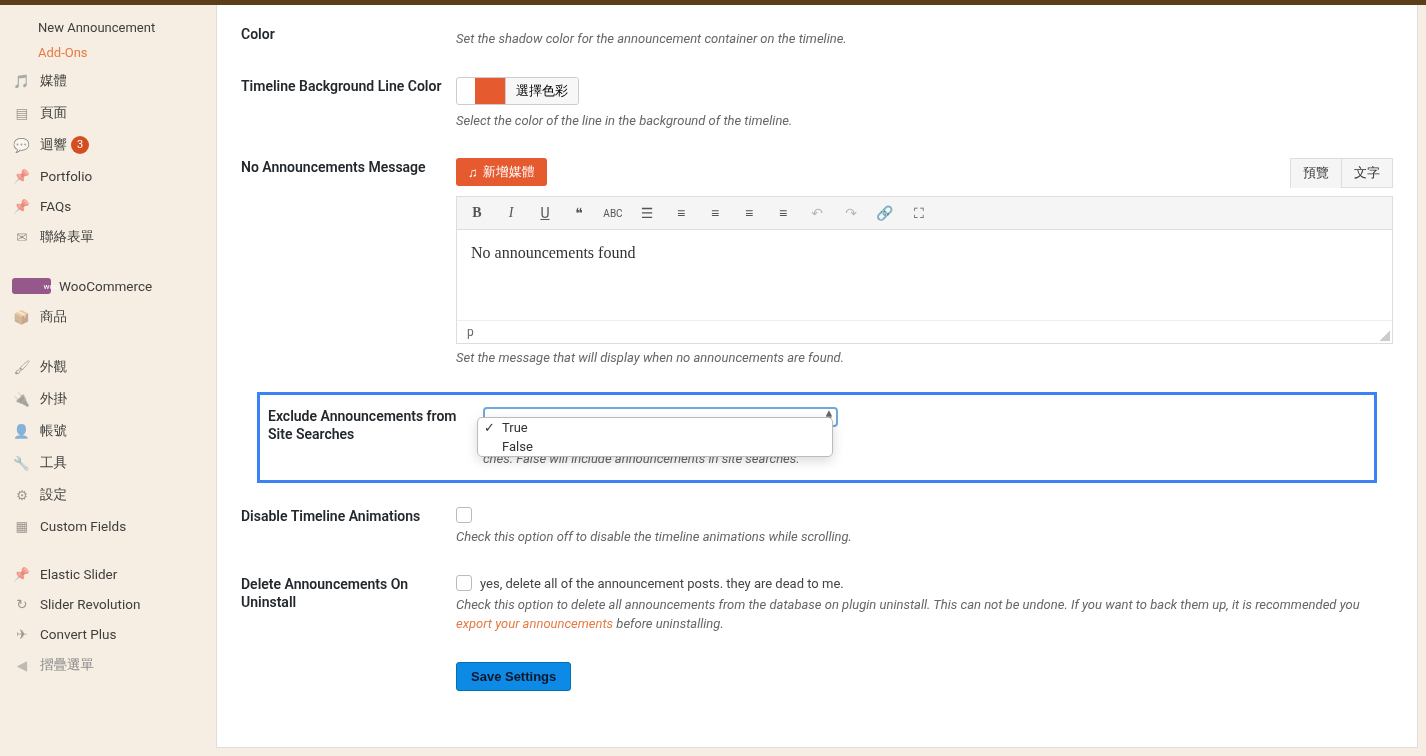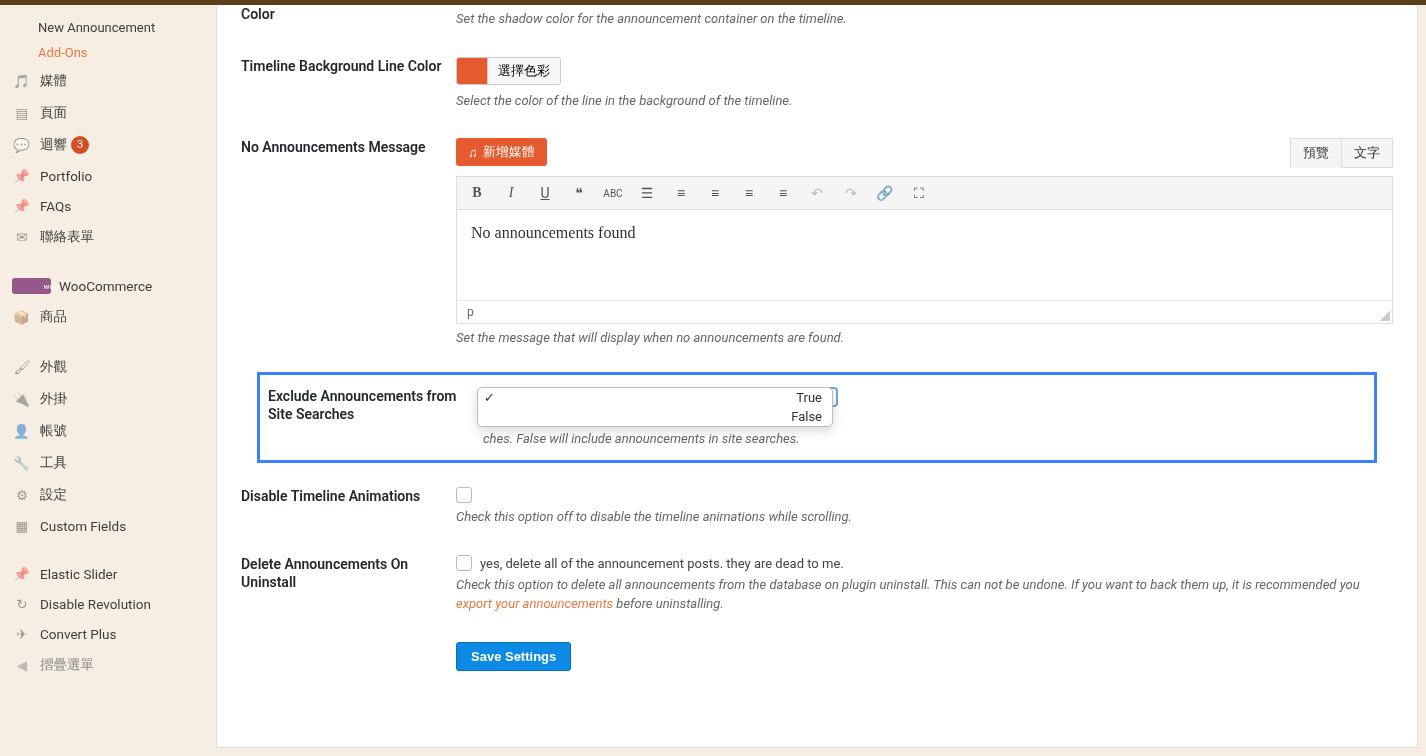--- a/index.html
+++ b/index.html
@@ -13,44 +13,44 @@
 .sidebar-sub.highlight { color: #e57a44; }
 .sidebar-item .icon { width: 20px; height: 16px; margin-right: 8px; opacity: 0.5; display: inline-flex; align-items: center; justify-content: center; }
 .sidebar-item.dim { color: #888; }
 .badge { display: inline-block; background: #d54e21; color: #fff; border-radius: 50%; width: 18px; height: 18px; font-size: 11px; text-align: center; line-height: 18px; margin-left: 4px; }
 .spacer { height: 18px; }
 .content-panel { flex: 1; background: #fff; margin: 0 8px 8px 0; border: 1px solid #ddd; border-top: none; padding: 0 24px 24px 24px; }
 .form-row { display: flex; align-items: flex-start; padding: 14px 0; }
 .form-label { width: 215px; flex-shrink: 0; font-size: 14px; font-weight: 600; color: #23282d; line-height: 1.3; padding-right: 10px; }
 .form-field { flex: 1; }
 .help { font-style: italic; color: #666; font-size: 13px; margin-top: 4px; line-height: 1.5; }
-.color-row { display: inline-flex; align-items: stretch; border: 1px solid #ccc; border-radius: 3px; overflow: hidden; height: 28px; }
+.color-row { display: inline-flex; align-items: stretch; border: 1px solid #ccc; border-radius: 3px; overflow: hidden; height: 28px; padding-left: 18px; }
 .swatch { width: 30px; background: #e65a2f; }
 .swatch-btn { background: #f7f7f7; border: none; border-left: 1px solid #ccc; padding: 0 10px; font-size: 13px; cursor: pointer; }
 .media-btn { background: #e65a2f; color: #fff; border: none; padding: 5px 12px; border-radius: 3px; font-size: 13px; cursor: pointer; display: inline-flex; align-items: center; gap: 5px; }
 .editor-wrap { border: 1px solid #ddd; margin-top: 8px; }
 .editor-tabs { display: flex; justify-content: flex-end; gap: 0; }
 .editor-tab { border: 1px solid #ddd; background: #f5f5f5; padding: 5px 12px; font-size: 13px; cursor: pointer; margin-left: -1px; }
 .editor-tab.active { background: #f5f5f5; border-bottom-color: #f5f5f5; }
 .editor-toolbar { background: #f5f5f5; border-bottom: 1px solid #ddd; padding: 6px 10px; display: flex; gap: 14px; align-items: center; }
 .tb-btn { width: 20px; height: 20px; display: inline-flex; align-items: center; justify-content: center; color: #555; cursor: pointer; font-size: 14px; }
 .editor-body { min-height: 90px; padding: 14px; font-family: Georgia, serif; font-size: 16px; color: #333; }
 .editor-status { border-top: 1px solid #eee; padding: 4px 10px; font-size: 12px; color: #666; position: relative; }
 .resize-handle { position: absolute; right: 2px; bottom: 2px; width: 10px; height: 10px; background: linear-gradient(135deg, transparent 50%, #ccc 50%); }
 .highlighted-row { border: 3px solid #3b82f6; padding: 12px 8px; margin: 10px 16px; }
 .select-wrap { position: relative; width: 355px; }
 .native-select { width: 100%; height: 20px; border: 2px solid #6fa8dc; border-radius: 4px; background: #fff; font-size: 13px; }
-.select-options { position: absolute; top: 0; left: -6px; width: 356px; background: #fff; border: 1px solid #bbb; border-radius: 5px; box-shadow: 0 4px 12px rgba(0,0,0,0.15); z-index: 10; text-align: right; }
+.select-options { position: absolute; top: 10px; left: -6px; width: 356px; background: #fff; border: 1px solid #bbb; border-radius: 5px; box-shadow: 0 4px 12px rgba(0,0,0,0.15); z-index: 10; }
 .select-opt { padding: 2px 10px 2px 24px; font-size: 13px; position: relative; cursor: pointer; }
 .select-opt.selected::before { content: "✓"; position: absolute; left: 6px; }
 .select-caret { position: absolute; right: 4px; top: 3px; font-size: 10px; color: #666; pointer-events: none; display: flex; flex-direction: column; line-height: 6px; }
 .checkbox { width: 16px; height: 16px; border: 1px solid #bbb; border-radius: 3px; display: inline-block; background: #fff; vertical-align: middle; }
 .check-line { display: flex; align-items: flex-end; gap: 8px; }
 .link-inline { color: #e57a44; text-decoration: none; }
-.save-btn { background: #0d8ae6; color: #ffffff; border: 1px solid #0073aa; border-radius: 3px; padding: 6px 14px; font-size: 13px; font-weight: 600; cursor: pointer; }
+.save-btn { background: #0d8ae6; color: #0f172a; border: 1px solid #0073aa; border-radius: 3px; padding: 6px 14px; font-size: 13px; font-weight: 600; cursor: pointer; }
 .row-top { display: flex; justify-content: space-between; align-items: flex-start; }
 </style>
 </head>
 <body>
 
 <div class="admin-bar"></div>
 <div class="container">
   <div class="sidebar">
     <div class="sidebar-sub">New Announcement</div>
     <div class="sidebar-sub highlight">Add-Ons</div>
@@ -114,35 +114,35 @@
         <span class="icon">▦</span>
         <span>Custom Fields</span>
       </div>
     <div class="spacer"></div>
     <div class="sidebar-item">
         <span class="icon">📌</span>
         <span>Elastic Slider</span>
       </div>
     <div class="sidebar-item">
         <span class="icon">↻</span>
-        <span>Disable Revolution</span>
+        <span>Slider Revolution</span>
       </div>
     <div class="sidebar-item">
         <span class="icon">✈</span>
         <span>Convert Plus</span>
       </div>
     <div class="sidebar-item dim">
         <span class="icon">◀</span>
         <span>摺疊選單</span>
       </div>
   </div>
 
   <div class="content-panel">
 
-    <div class="form-row" style="padding-top:0;">
+    <div class="form-row" style="padding-top:0;margin-top:20px;">
       <div class="form-label">Color</div>
       <div class="form-field">
         <div class="help">Set the shadow color for the announcement container on the timeline.</div>
       </div>
     </div>
 
     <div class="form-row">
       <div class="form-label">Timeline Background Line Color</div>
       <div class="form-field">
         <div class="color-row">

